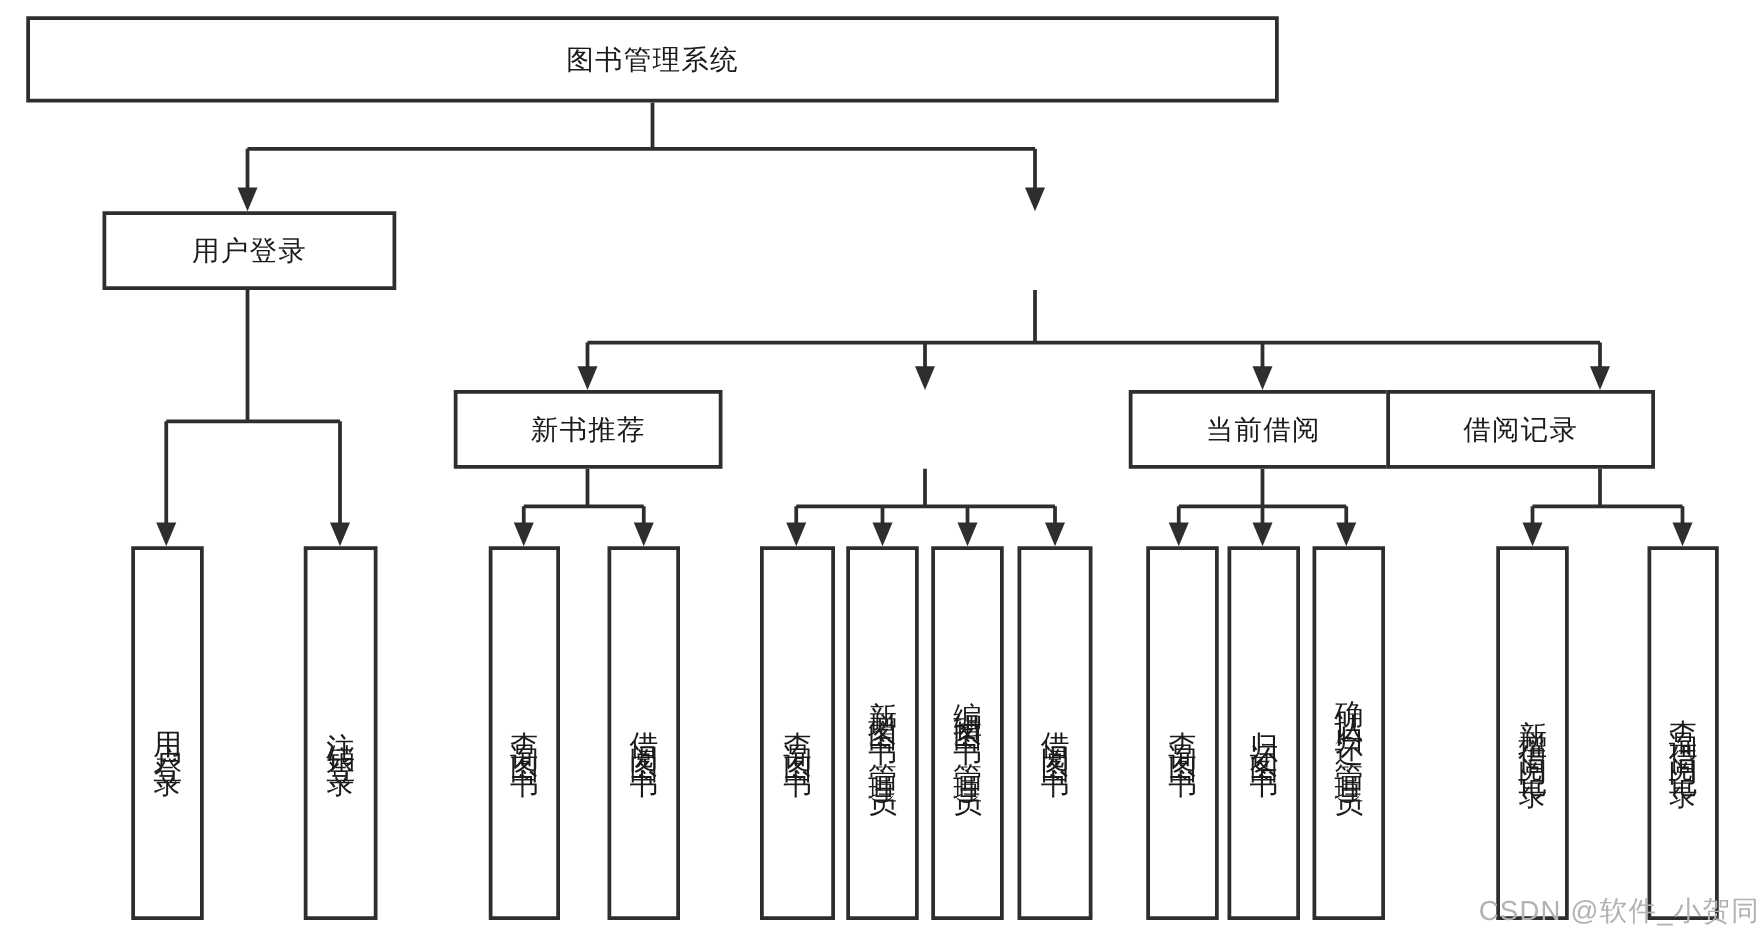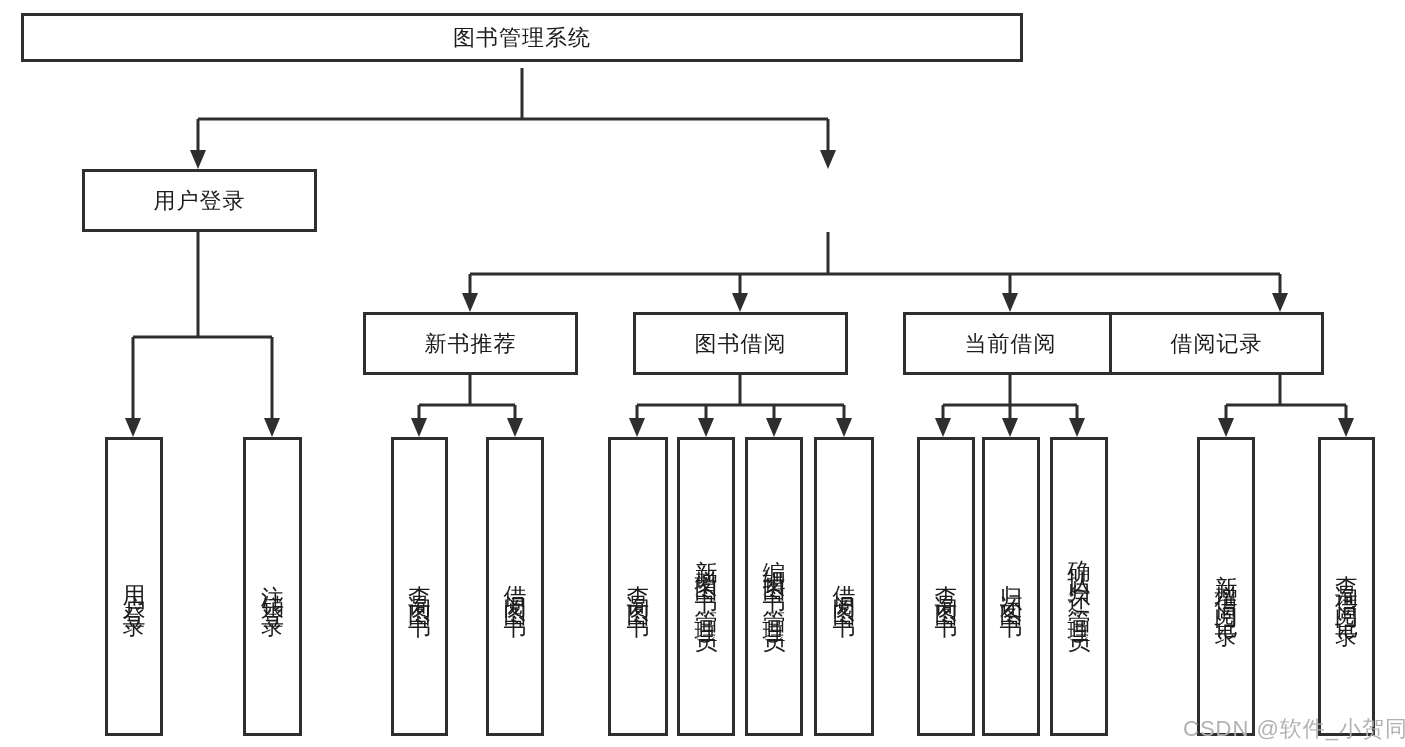--- a/index.html
+++ b/index.html
@@ -10,21 +10,21 @@
   .connectors{position:absolute;left:0;top:0;z-index:1;}
   .hbox,.vbox{
     position:absolute;box-sizing:border-box;border:3px solid #2e2e2e;background:#ffffff;
     display:flex;align-items:center;justify-content:center;z-index:2;
   }
   .hbox{font-size:22px;letter-spacing:1px;}
   .vbox{
     top:437px;height:299px;width:58px;
     writing-mode:vertical-rl;font-size:23px;letter-spacing:10px;line-height:1;
   }
-  .root-box{left:21px;top:13px;width:1002px;height:49px;}
+  .root-box{left:21px;top:13px;width:1002px;height:69px;}
   .l1-user{left:82px;top:169px;width:235px;height:63px;}
   .l1-book{left:712px;top:169px;width:235px;height:63px;}
   .mid{top:312px;height:63px;width:215px;}
   .watermark{
     position:absolute;left:1183px;top:714px;z-index:6;
     font-size:22px;color:#b2b2b2;letter-spacing:1px;white-space:nowrap;
   }
 </style>
 </head>
 <body>
@@ -62,21 +62,20 @@
       <polygon points="1218,418 1234,418 1226,437"></polygon>
       <polygon points="1338,418 1354,418 1346,437"></polygon>
     </g>
   </svg>
 
   <div class="hbox root-box">图书管理系统</div>
 
   <div class="hbox l1-user">用户登录</div>
 
   <div class="hbox mid" style="left:363px;">新书推荐</div>
-  <div class="hbox mid" style="left:633px;">图书借阅</div>
   <div class="hbox mid" style="left:903px;">当前借阅</div>
   <div class="hbox mid" style="left:1109px;">借阅记录</div>
 
   <div class="vbox" style="left:105px;">用户登录</div>
   <div class="vbox" style="left:243px;width:59px;">注销登录</div>
 
   <div class="vbox" style="left:391px;width:57px;">查询图书</div>
   <div class="vbox" style="left:486px;">借阅图书</div>
 
   <div class="vbox" style="left:608px;width:60px;">查询图书</div>

